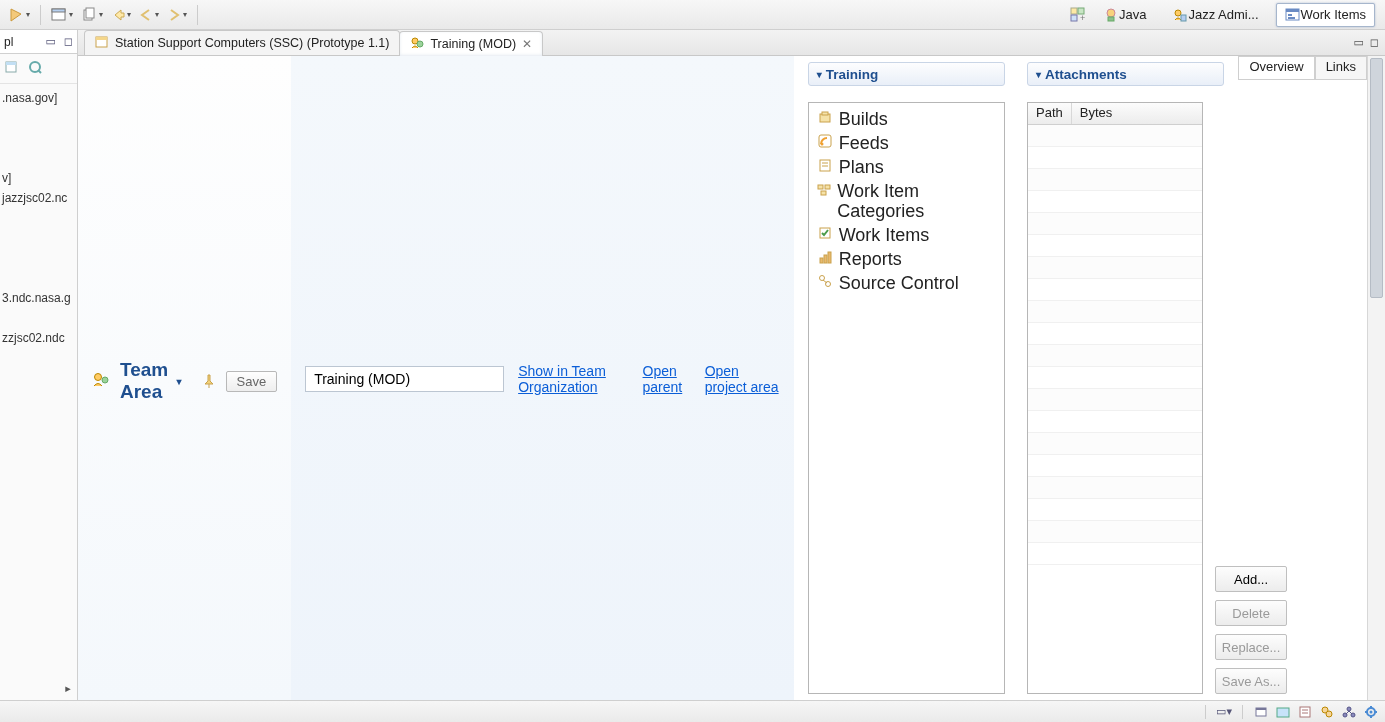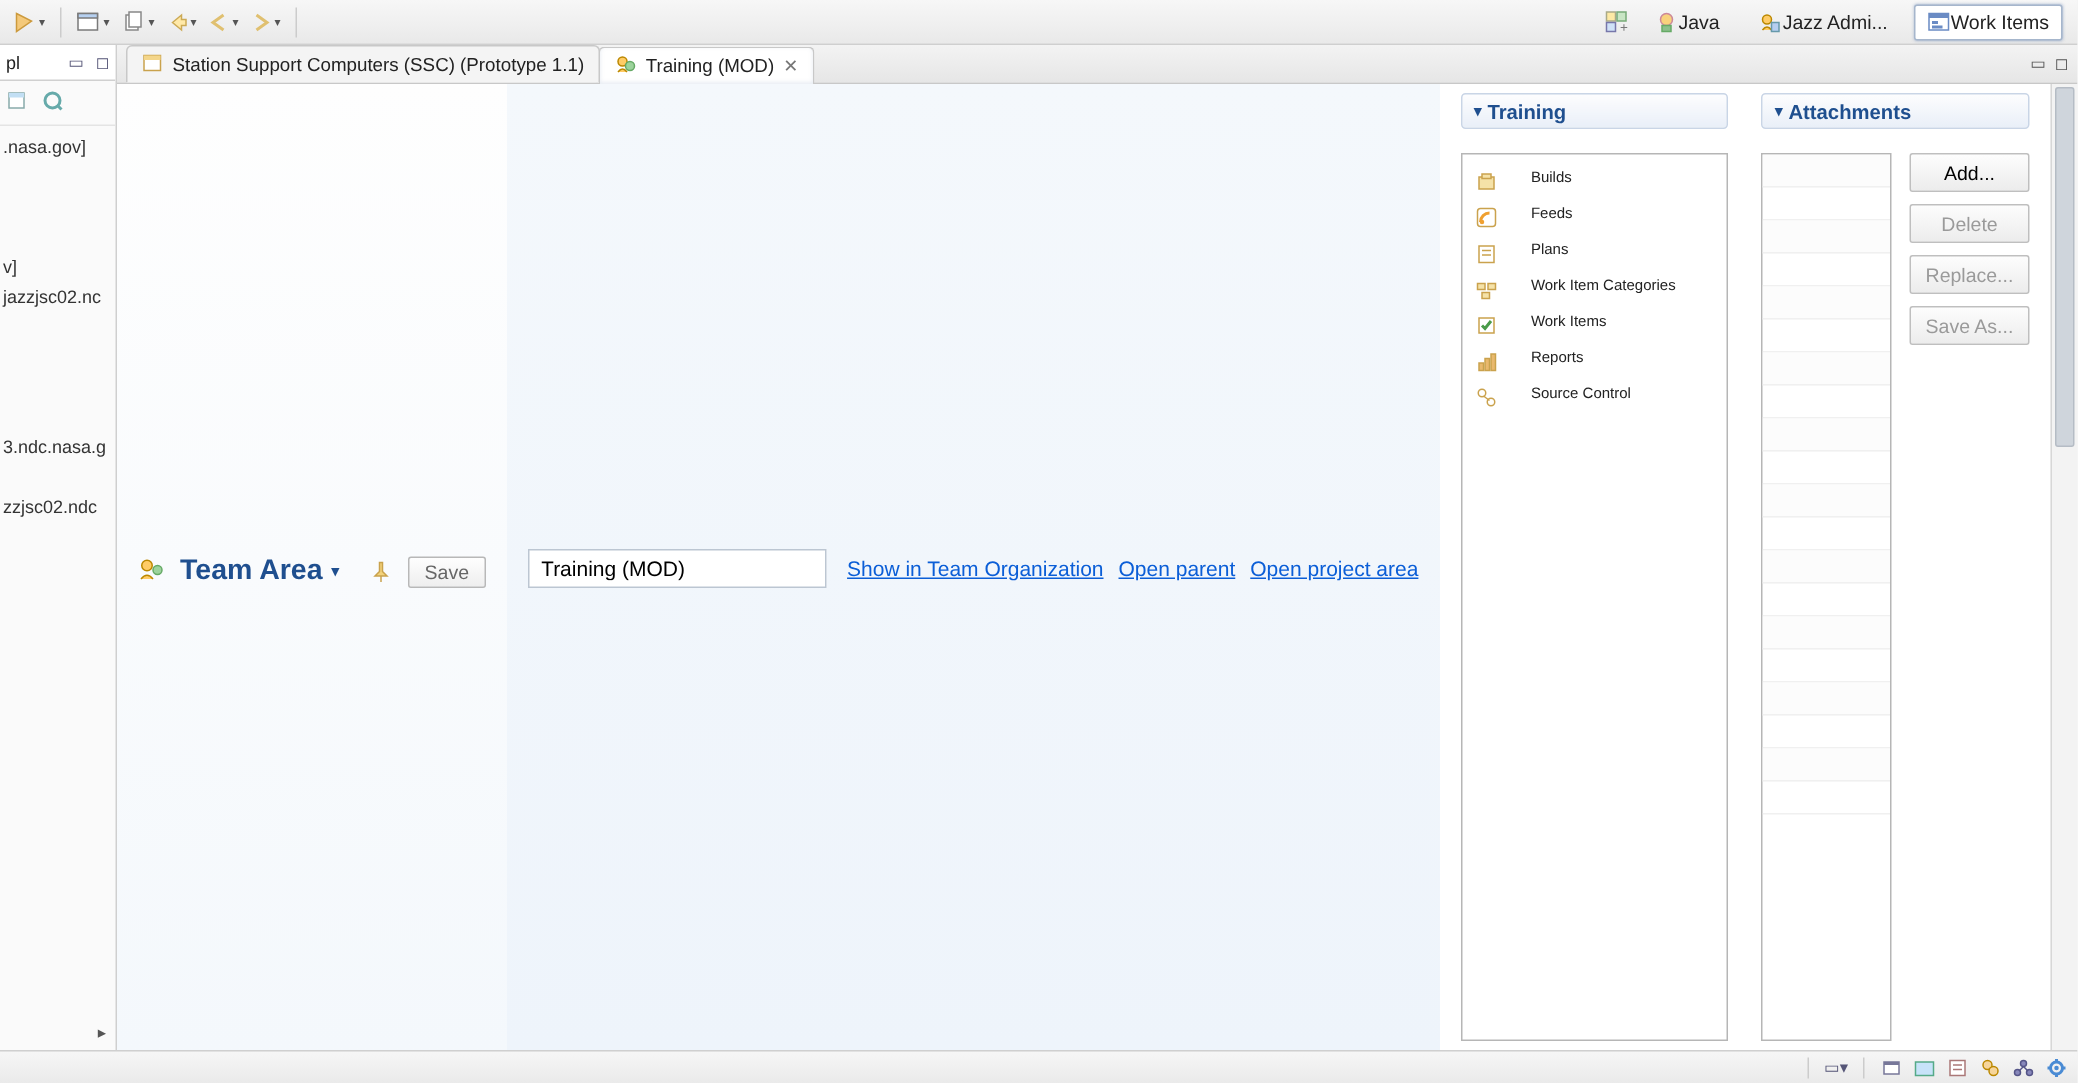--- a/index.html
+++ b/index.html
@@ -287,24 +287,24 @@
   .artifacts-box {
     flex:1;
     margin-top: 16px;
     border: 1px solid #b6b6b6;
     background:#fff;
     overflow:auto;
     padding: 4px 0;
   }
   .art-item {
     display:flex;
-    align-items:flex-end;
-    gap:22px;
+    align-items:flex-start;
+    gap:6px;
     padding: 2px 8px;
-    font-size: 10px;
+    font-size: 18px;
     cursor:pointer;
     line-height: 20px;
   }
   .art-item .ic {
     width:16px;height:16px;
     display:inline-flex;align-items:center;justify-content:center;
   }
 
   .attach-wrap {
     flex:1;
@@ -341,20 +341,21 @@
   .attach-rows .row {
     height: 22px;
     border-bottom: 1px solid #f0f0f0;
   }
   .attach-rows .row:nth-child(odd){ background:#fcfcfc; }
   .attach-btns {
     width: 80px;
     display:flex;
     flex-direction:column;
     gap: 8px;
+    justify-content: flex-end;
   }
   .attach-btns button {
     height: 26px;
     border: 1px solid #bfbfbf;
     background: linear-gradient(#fdfdfd,#ececec);
     border-radius: 2px;
     font-size: 13px;
     cursor:pointer;
   }
   .attach-btns button:not(.enabled){
@@ -669,20 +670,24 @@
             </div>
           </div>
 
           <div class="col">
             <div class="sect-hdr">
               <span class="tri">▾</span>
               <span>Attachments</span>
             </div>
             <div class="attach-wrap">
               <div class="attach-table">
+                <div class="attach-cols">
+                  <div class="c-path">Path</div>
+                  <div class="c-bytes">Bytes</div>
+                </div>
                 <div class="attach-rows">
                   <div class="row"></div>
                     <div class="row"></div>
                     <div class="row"></div>
                     <div class="row"></div>
                   <div class="row"></div>
                     <div class="row"></div>
                     <div class="row"></div>
                     <div class="row"></div>
                   <div class="row"></div>
@@ -702,20 +707,24 @@
               <div class="attach-btns">
                 <button class="enabled">Add...</button>
                 <button>Delete</button>
                 <button>Replace...</button>
                 <button>Save As...</button>
               </div>
             </div>
           </div>
         </div>
 
+        <div class="editor-bottom-tabs">
+          <div class="ebt active">Overview</div>
+          <div class="ebt">Links</div>
+        </div>
       </div>
 
       <div class="ed-scroll">
         <div class="thumb"></div>
       </div>
     </div>
   </div>
 </div>
 
 <div class="statusbar">

